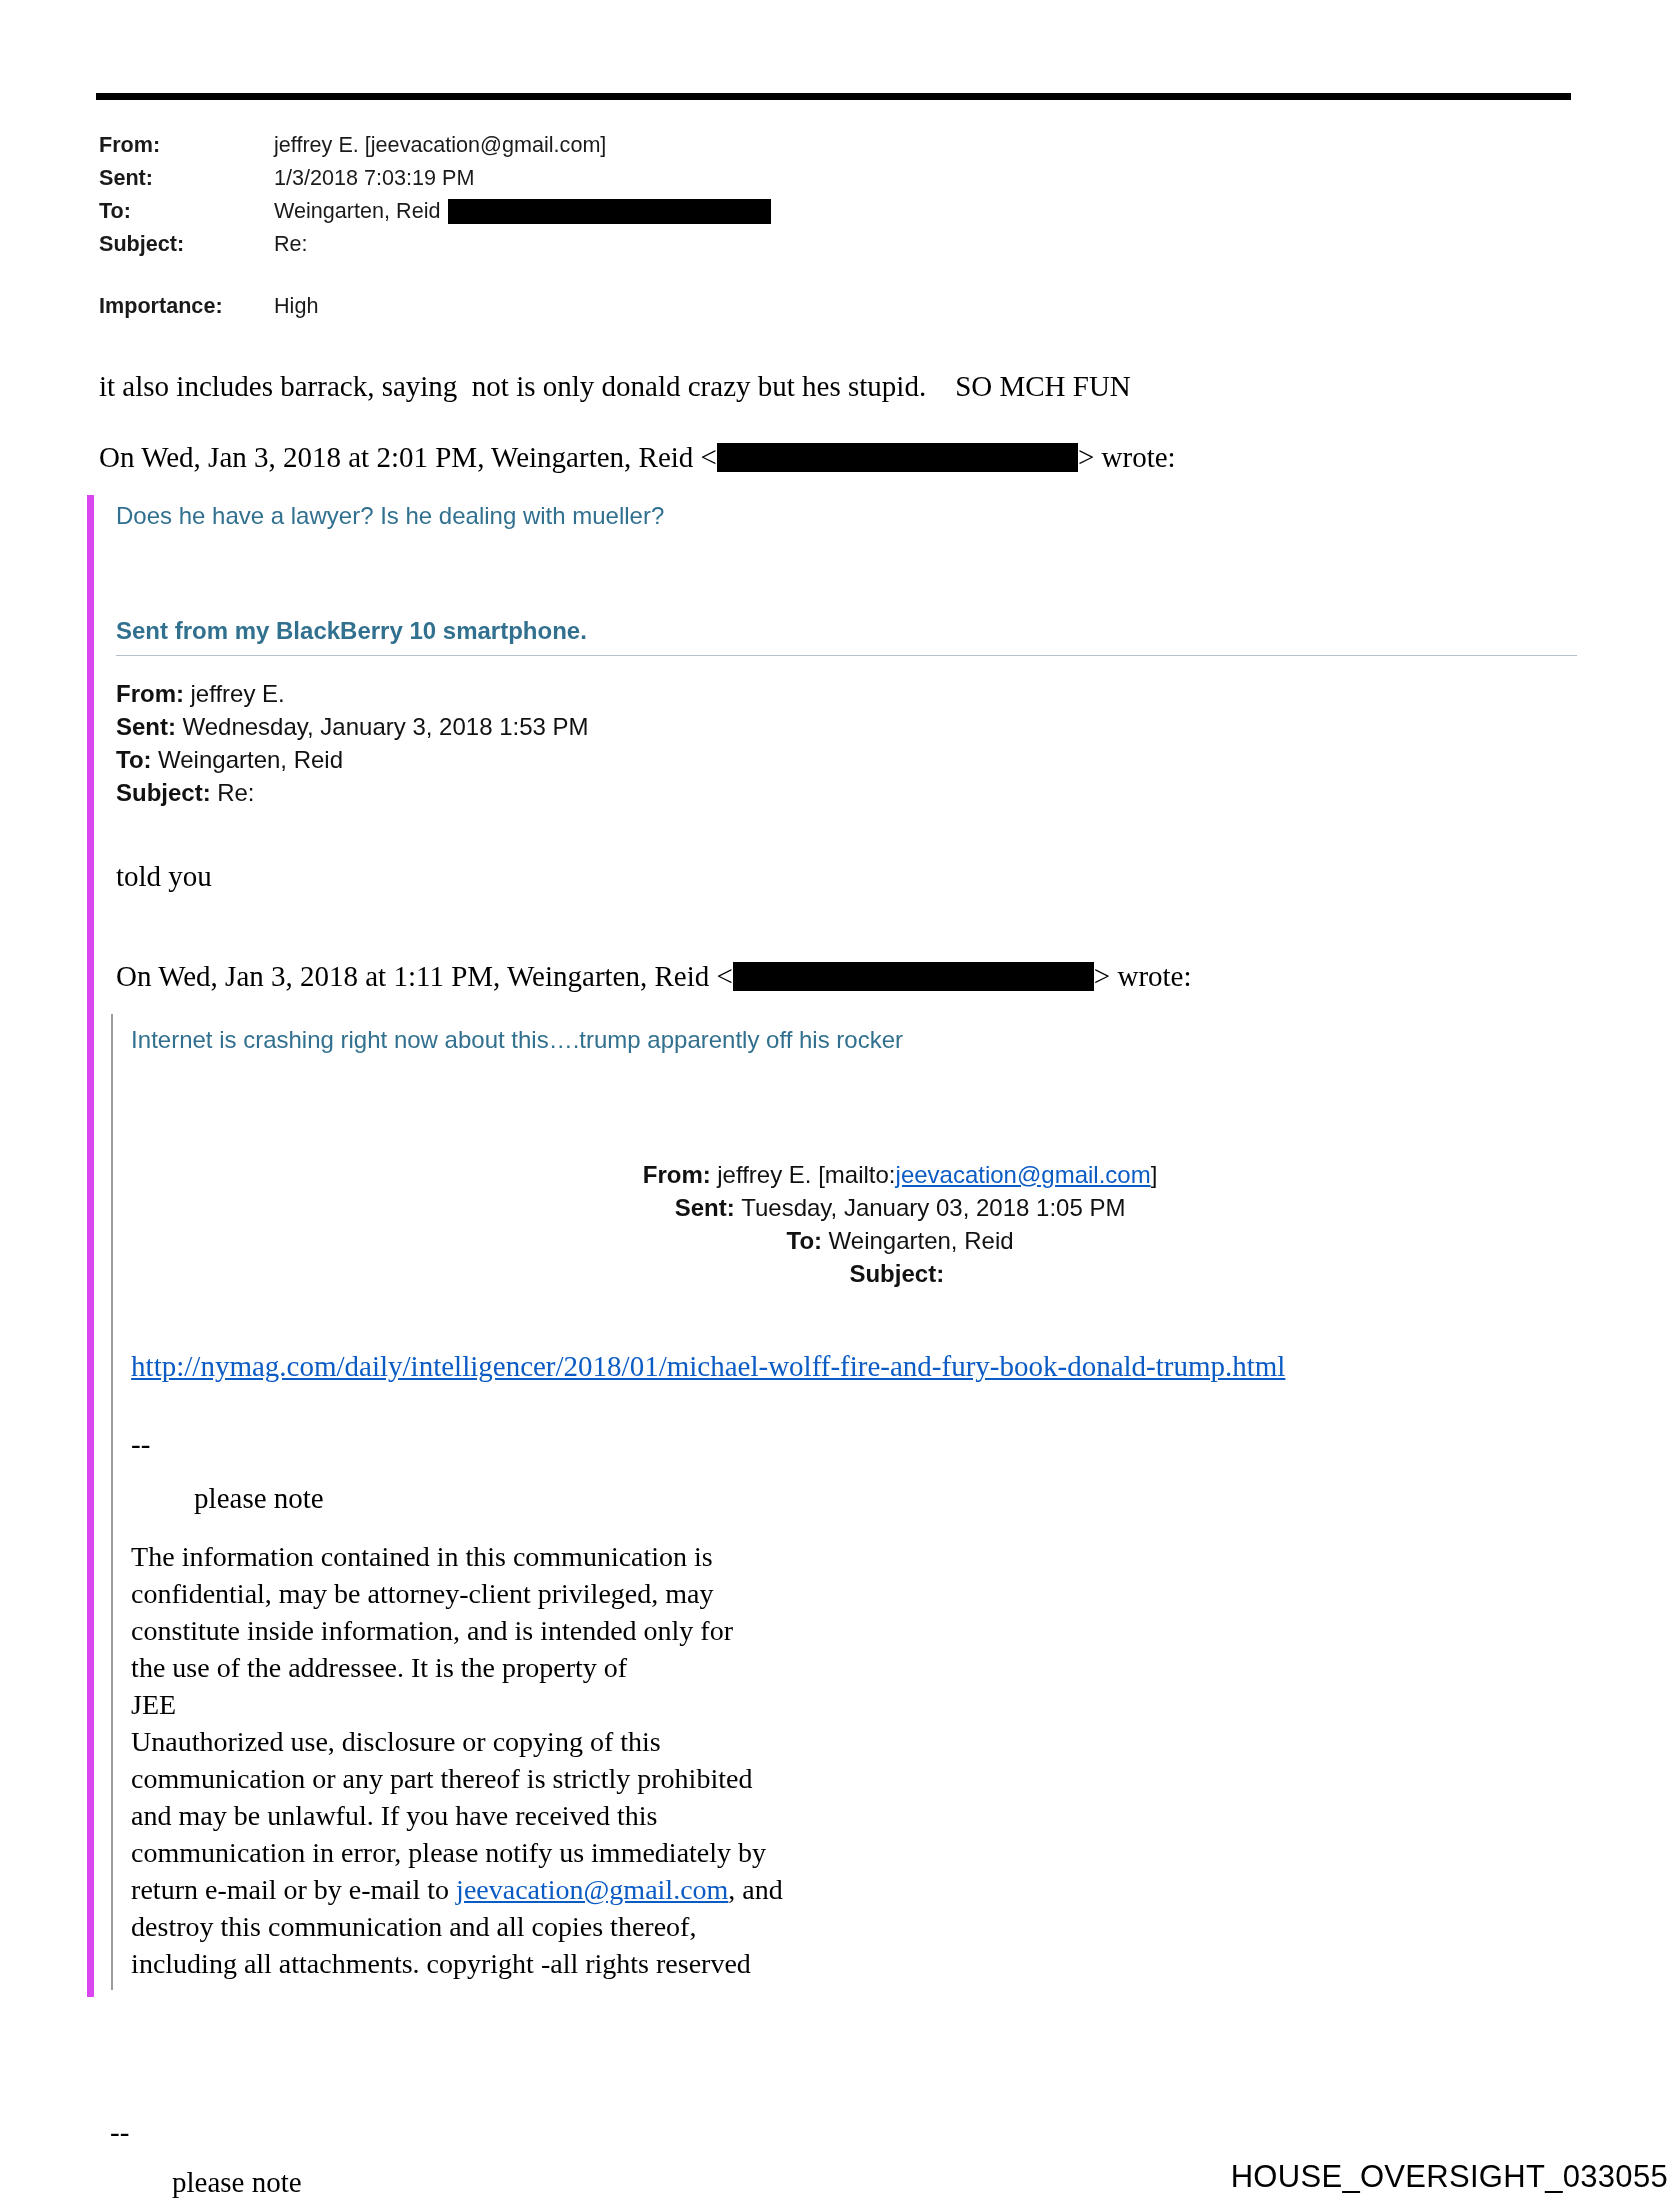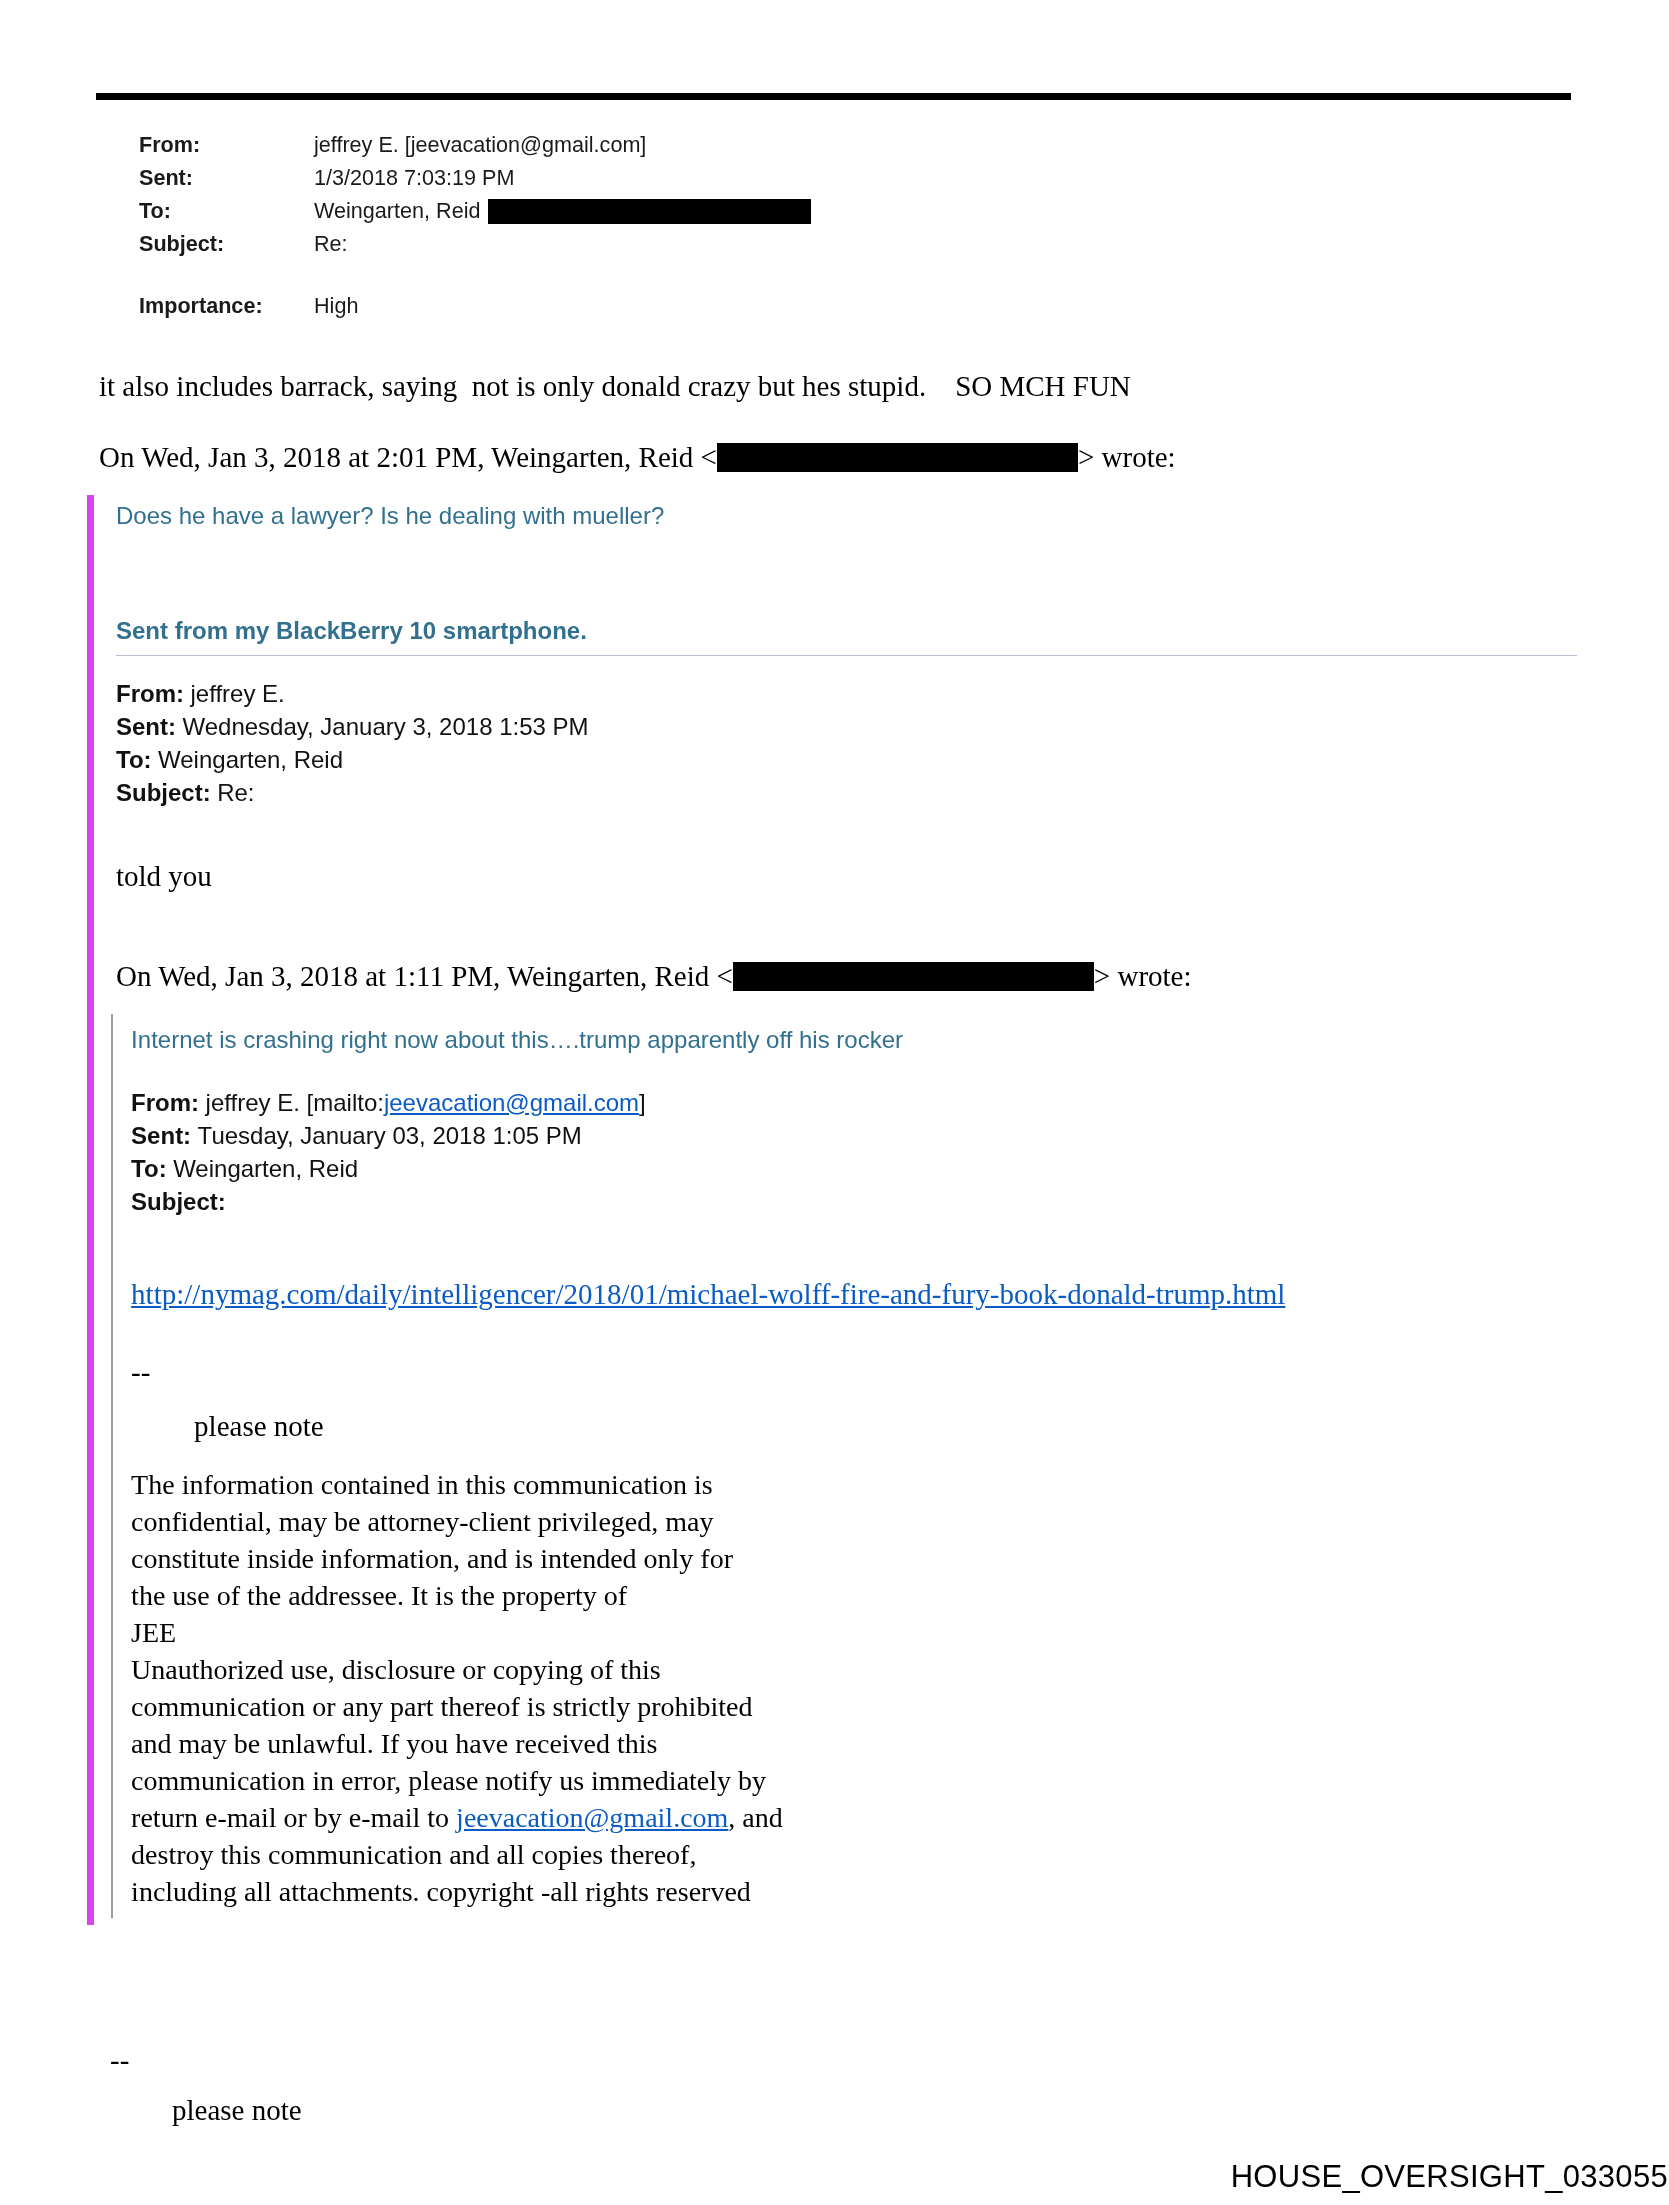--- a/index.html
+++ b/index.html
@@ -5,21 +5,21 @@
   * { margin:0; padding:0; box-sizing:border-box; }
   html,body { background:#ffffff; }
   body {
     width:1669px; height:2205px; position:relative; overflow:hidden;
     font-family:"Liberation Sans", sans-serif; color:#1a1a1a;
   }
   .serif { font-family:Liberation Serif, serif; color:#000; }
 
   .topline { position:absolute; left:96px; top:93px; width:1475px; height:6.5px; background:#000; }
 
-  .header-block { padding-top:128px;padding-left:40px; }
+  .header-block { padding-top:128px; }
   .hrow { margin-left:99px; height:33px; line-height:33px; font-size:21.6px; }
   .hlabel { font-weight:bold; display:inline-block; width:175px; }
   .hvalue { }
   .importance-row { margin-top:29px; }
 
   .redact-to { display:inline-block; width:323px; height:25px; background:#000; vertical-align:-5.9px; margin-left:7.9px; }
   .redact-reply { display:inline-block; width:361px; height:29px; background:#000; vertical-align:-4.6px; }
 
   .intro { margin:48px 98px 0 99px; font-size:29px; white-space:pre-wrap; }
   .replyline { margin:38px 0 0 99px; font-size:29px; }
@@ -31,21 +31,21 @@
 
   .qhdr { margin-top:21px; }
   .qrow { font-size:24px; line-height:33px; color:#111; }
   .qlabel { font-weight:bold; margin-right:6.5px; }
 
   .toldyou { margin-top:51px; font-size:29px; }
   .replyline2 { margin-top:67px; font-size:29px; }
 
   blockquote.q2 { margin:21px 0 0 -5.2px; border-left:2px solid #9b9b9b; padding:6.5px 0 7.9px 18.3px; }
   .q2msg { margin-top:5.2px; }
-  .q2 .qhdr { margin-top:32px; }
+  .q2 .qhdr { margin-top:104px;text-align:center; }
 
   a.link { color:#0b5bc4; text-decoration:underline; cursor:pointer; }
   .linkline { margin-top:60px; font-size:29px; }
 
   .dashes { margin-top:45px; font-size:29px; }
   .pnote { margin-top:21px; margin-left:63px; font-size:29px; }
   .disclaimer { margin-top:23.6px; font-size:28px; line-height:37px; width:785px; white-space:pre-line; }
 
   .tail-dashes { margin:119px 0 0 110px; font-size:29px; }
   .tail-note { margin:17px 0 0 172px; font-size:29px; }

